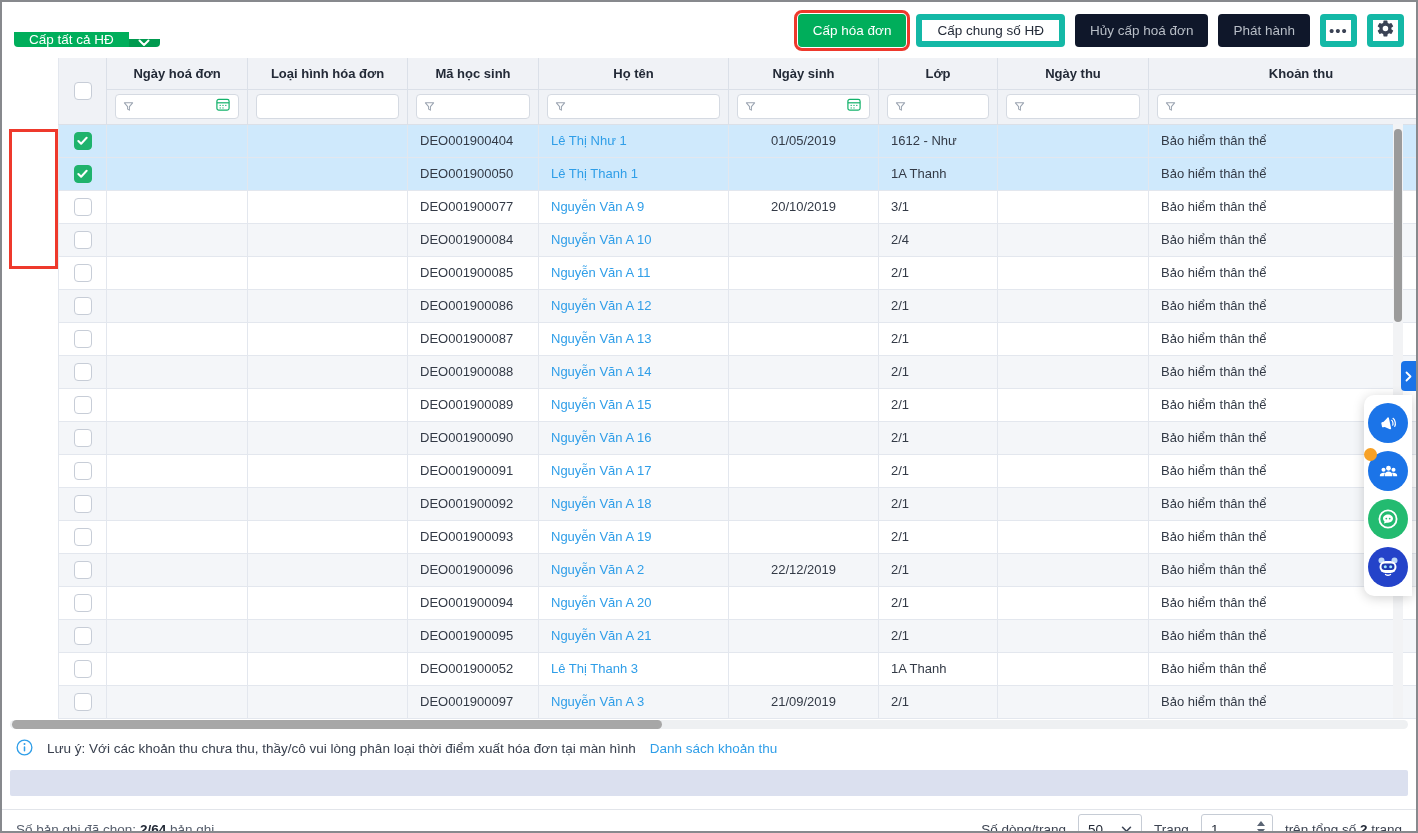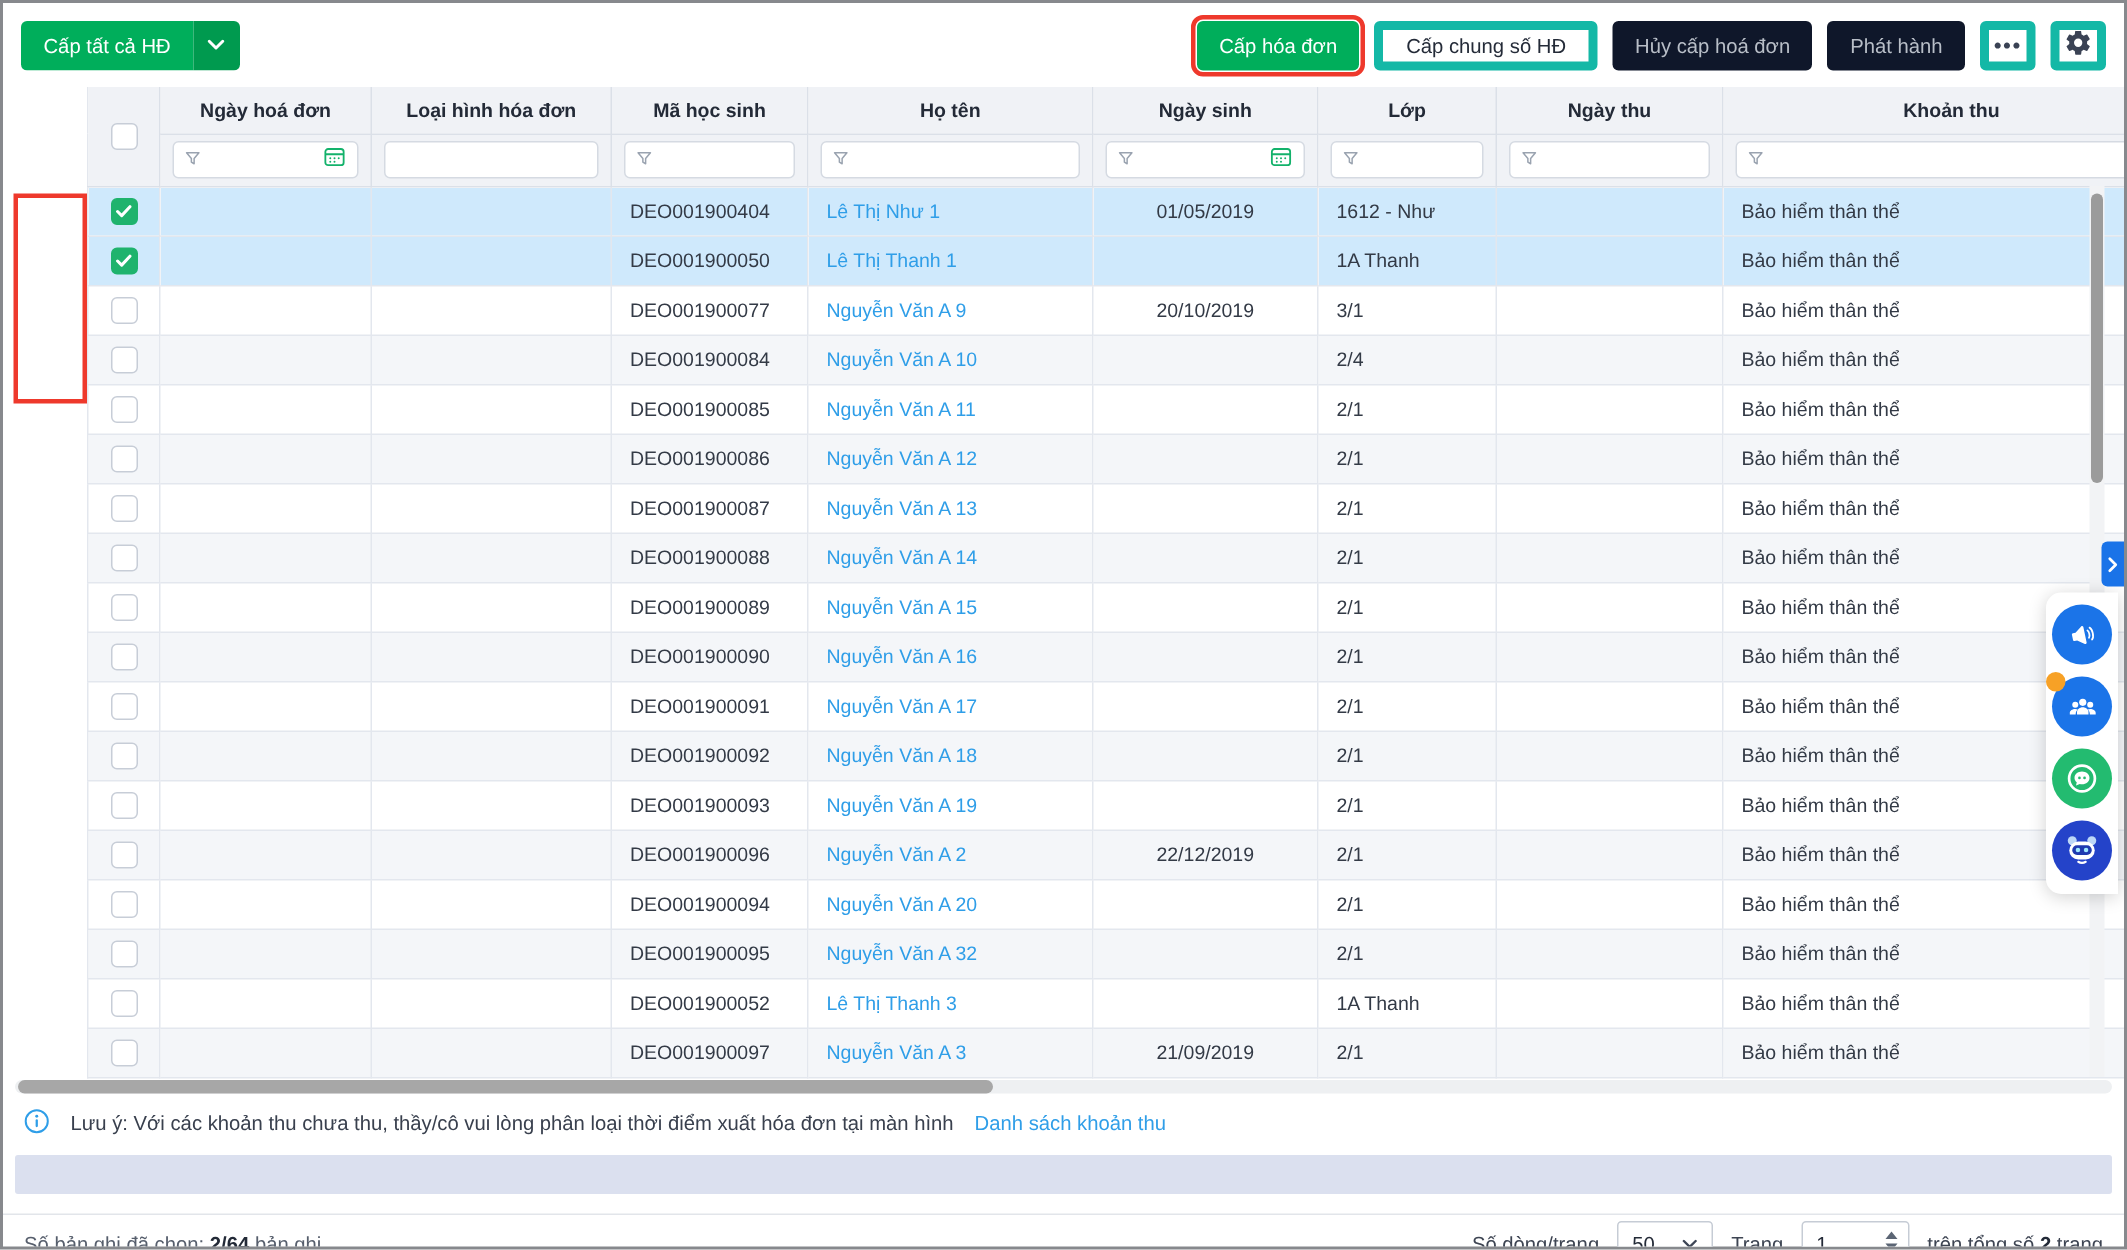--- a/index.html
+++ b/index.html
@@ -4,21 +4,21 @@
 <style>
   * { box-sizing: border-box; margin: 0; padding: 0; }
   html,body { width:1418px; height:833px; }
   body {
     font-family: "Liberation Sans", "DejaVu Sans", sans-serif;
     background:#fff; color:#2c3340; position:relative; overflow:hidden;
     border:2px solid #87898d;
   }
   
   .topbar { height:56px; display:flex; align-items:center; padding:0 12px; background:#fff; }
-  .split-btn { display:flex; height:33px; border-radius:4px; overflow:hidden; cursor:pointer; }
+  .split-btn { display:flex; height:33px; border-radius:4px; overflow:hidden; cursor:pointer;align-items:flex-end; }
   .split-btn .main { background:#00ae5b; color:#fff; font-size:13.5px; display:flex; align-items:center; padding:0 15px; }
   .split-btn .chev { background:#009a4f; width:31px; display:flex; align-items:center; justify-content:center; }
   .tb-right { margin-left:auto; display:flex; align-items:center; gap:10px; }
   .btn { height:33px; padding:0 15px; border-radius:4px; font-size:13.5px; display:flex; align-items:center;
          justify-content:center; border:6px solid #14b8a6; background:#fff; color:#242b38; cursor:pointer; white-space:nowrap; }
   .btn.primary { background:#00ae5b; color:#fff; border:none; }
   .btn.annotated { outline:3px solid #ee392c; outline-offset:1px; }
   .btn.disabled { background:#0f172a; color:#b8bec7; border:none; cursor:default; }
   .btn.iconbtn { width:37px; padding:0; color:#3a4254; font-size:15px; letter-spacing:1px; }
   
@@ -446,21 +446,21 @@
   </tr>
         <tr>
     <td class="cb-cell">
       <div class="checkbox">
         
       </div>
     </td>
     <td class="center"></td>
     <td></td>
     <td>DEO001900095</td>
-    <td><a class="link">Nguyễn Văn A 32</a></td>
+    <td><a class="link">Nguyễn Văn A 21</a></td>
     <td class="center"></td>
     <td>2/1</td>
     <td class="center"></td>
     <td>Bảo hiểm thân thể</td>
   </tr>
         <tr>
     <td class="cb-cell">
       <div class="checkbox">
         
       </div>

